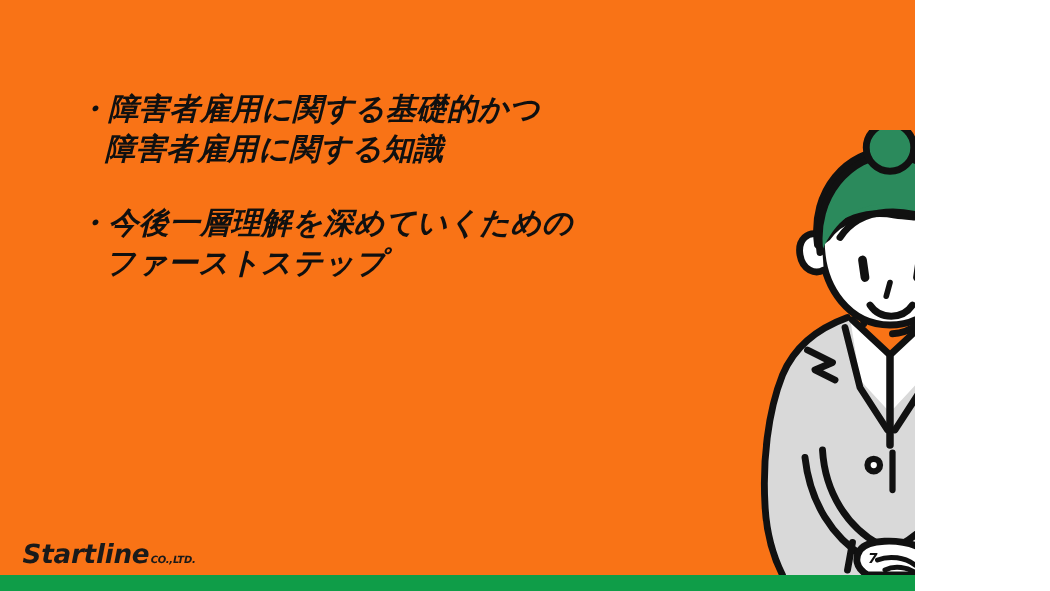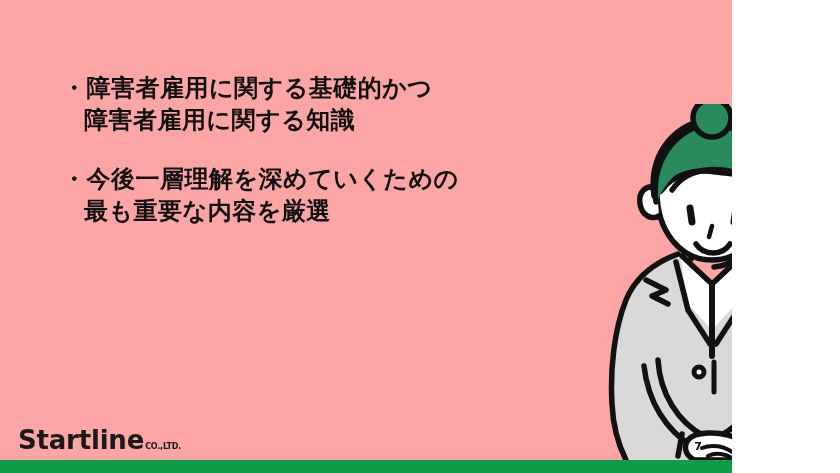--- a/index.html
+++ b/index.html
@@ -7,22 +7,23 @@
     padding: 0;
     background: #ffffff;
   }
   body {
     font-family: "Liberation Sans", "DejaVu Sans", sans-serif;
   }
   #slide {
     position: relative;
     width: 732px;
     height: 473px;
-    background: #fca5a5;
+    background: #f97316;
     overflow: hidden;
+    font-style: italic;
   }
 
   
   #bullet-list {
     position: absolute;
     left: 62px;
     top: 72px;
     width: 540px;
   }
   .bullet-block {
@@ -59,21 +60,21 @@
   #logo {
     position: absolute;
     left: 18px;
     bottom: 18px;
     display: flex;
     align-items: baseline;
     user-select: none;
   }
   #logo-word {
     font-family: "DejaVu Sans", sans-serif;
-    font-size: 26px;
+    font-size: 21px;
     font-weight: bold;
     color: #1a1a1a;
     letter-spacing: -0.2px;
   }
   #logo-suffix {
     font-family: "DejaVu Sans", sans-serif;
     font-size: 8px;
     font-weight: bold;
     color: #1a1a1a;
     letter-spacing: -0.2px;
@@ -106,21 +107,21 @@
   <div id="bullet-list">
 
     <div class="bullet-block">
       <span class="bullet-line first">・障害者雇用に関する基礎的かつ</span>
       <span class="bullet-line cont">障害者雇用に関する知識</span>
     </div>
 
 
     <div class="bullet-block">
       <span class="bullet-line first">・今後一層理解を深めていくための</span>
-      <span class="bullet-line cont">最も重要な内容を厳選</span>
+      <span class="bullet-line cont">ファーストステップ</span>
     </div>
 
 
   </div>
 
   <div id="illustration">
     <svg viewBox="0 0 232 358" width="232" height="358" xmlns="http://www.w3.org/2000/svg">
       <g fill="none" stroke="#111111" stroke-width="5.5" stroke-linecap="round" stroke-linejoin="round">
 
         <path d="M82 150 C 60 158, 40 172, 30 196 C 18 226, 14 266, 16 300 C 17 322, 22 340, 30 356

